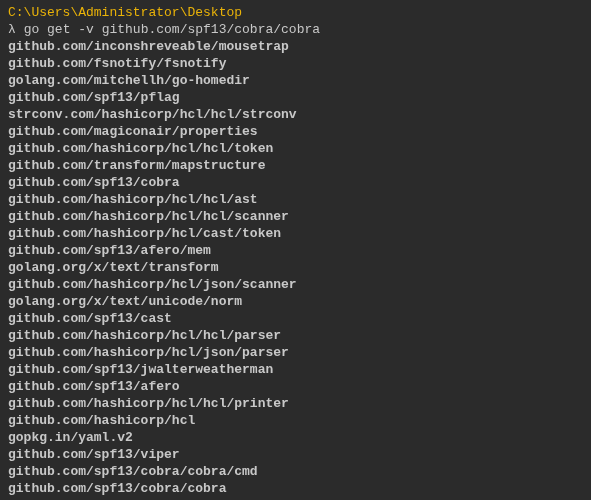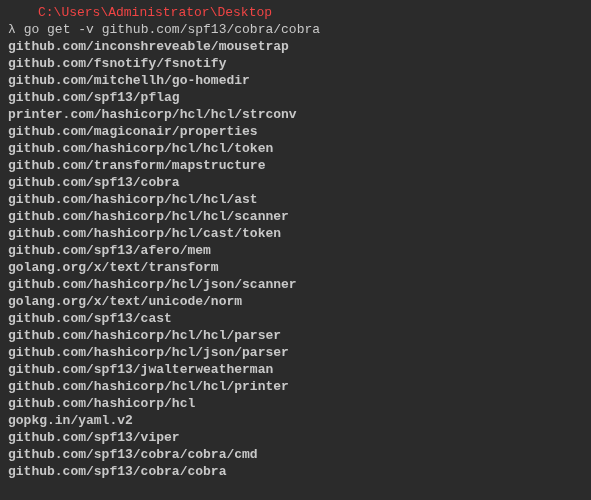--- a/index.html
+++ b/index.html
@@ -11,22 +11,21 @@
       background: #2b2b2b;
       font-family: "Consolas", "Courier New", monospace;
       font-size: 13px;
       line-height: 17px;
       width: 591px;
       height: 500px;
       overflow: hidden;
       padding: 4px 8px;
     }
     .path {
-      color: #ef4444;
-      margin-left: 30px;
+      color: #eab308;
     }
     .prompt-line {
       color: #c8c8c8;
     }
     .prompt-symbol {
       color: #c8c8c8;
     }
     .command {
       color: #c8c8c8;
     }
@@ -45,38 +44,39 @@
 <div class="terminal">
   <div class="path">C:\Users\Administrator\Desktop</div>
   <div class="prompt-line">
     <span class="prompt-symbol">λ</span>
     <span> </span>
     <span class="command">go get -v github.com/spf13/cobra/cobra</span>
   </div>
   <div id="output-container">
       <div class="output-line">github.com/inconshreveable/mousetrap</div>
       <div class="output-line">github.com/fsnotify/fsnotify</div>
-      <div class="output-line">github.com/mitchellh/go-homedir</div>
+      <div class="output-line">golang.com/mitchellh/go-homedir</div>
       <div class="output-line">github.com/spf13/pflag</div>
-      <div class="output-line">printer.com/hashicorp/hcl/hcl/strconv</div>
+      <div class="output-line">strconv.com/hashicorp/hcl/hcl/strconv</div>
       <div class="output-line">github.com/magiconair/properties</div>
       <div class="output-line">github.com/hashicorp/hcl/hcl/token</div>
       <div class="output-line">github.com/transform/mapstructure</div>
       <div class="output-line">github.com/spf13/cobra</div>
       <div class="output-line">github.com/hashicorp/hcl/hcl/ast</div>
       <div class="output-line">github.com/hashicorp/hcl/hcl/scanner</div>
       <div class="output-line">github.com/hashicorp/hcl/cast/token</div>
       <div class="output-line">github.com/spf13/afero/mem</div>
       <div class="output-line">golang.org/x/text/transform</div>
       <div class="output-line">github.com/hashicorp/hcl/json/scanner</div>
       <div class="output-line">golang.org/x/text/unicode/norm</div>
       <div class="output-line">github.com/spf13/cast</div>
       <div class="output-line">github.com/hashicorp/hcl/hcl/parser</div>
       <div class="output-line">github.com/hashicorp/hcl/json/parser</div>
       <div class="output-line">github.com/spf13/jwalterweatherman</div>
+      <div class="output-line">github.com/spf13/afero</div>
       <div class="output-line">github.com/hashicorp/hcl/hcl/printer</div>
       <div class="output-line">github.com/hashicorp/hcl</div>
       <div class="output-line">gopkg.in/yaml.v2</div>
       <div class="output-line">github.com/spf13/viper</div>
       <div class="output-line">github.com/spf13/cobra/cobra/cmd</div>
       <div class="output-line">github.com/spf13/cobra/cobra</div>
     </div>
 </div>
 
 </body></html>

